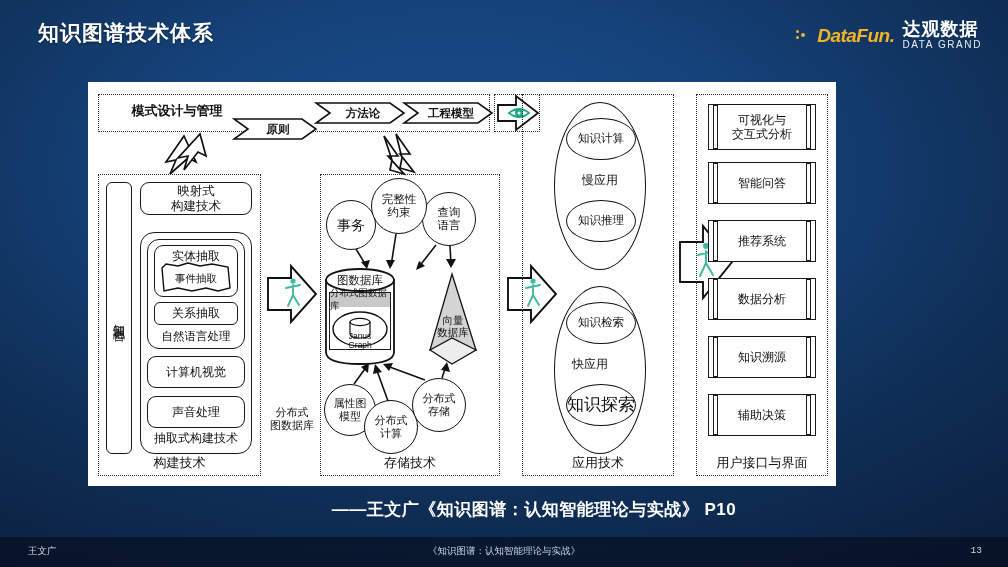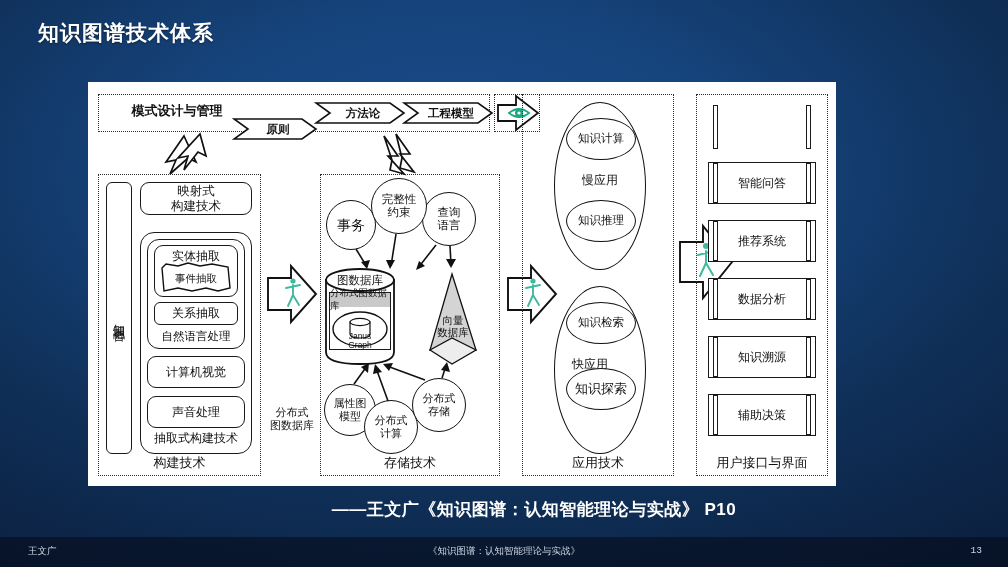--- a/index.html
+++ b/index.html
@@ -64,20 +64,32 @@
 
   svg.ov{position:absolute;left:0;top:0;width:748px;height:404px;overflow:visible;pointer-events:none;}
 </style>
 </head>
 <body>
 
 <div class="slide">
 
   <div class="hdr">
     <div class="hdr-title">知识图谱技术体系</div>
+    <div class="logo">
+      <span class="logo-dots">
+          <i></i>
+          <i></i>
+          <i></i>
+        </span>
+      <span class="logo-df">DataFun.</span>
+      <span class="logo-r">
+        <span class="logo-cn">达观数据</span>
+        <span class="logo-en">DATA GRAND</span>
+      </span>
+    </div>
   </div>
 
   <div class="canvas">
 
     <div class="dz" style="left:10px;top:12px;width:392px;height:38px;"></div>
     <div class="lbl" style="left:22px;top:22px;width:134px;font-size:13px;font-weight:bold;">模式设计与管理</div>
 
     <div class="chev" style="left:144px;top:20px;width:86px;margin-top:16px;">
       <svg width="86" height="22" viewBox="0 0 86 22">
           <path d="M2 1 L70 1 L84 11 L70 21 L2 21 L16 11 Z" fill="#fff" stroke="#111" stroke-width="1.6"></path>
@@ -228,34 +240,36 @@
     <div class="dz" style="left:434px;top:12px;width:152px;height:382px;"></div>
 
     <div class="ell" style="left:466px;top:20px;width:92px;height:168px;border-radius:50%;"></div>
     <div class="ell" style="left:478px;top:36px;width:70px;height:42px;font-size:11.5px;">知识计算</div>
     <div class="lbl" style="left:466px;top:92px;width:92px;font-size:12px;">慢应用</div>
     <div class="ell" style="left:478px;top:118px;width:70px;height:42px;font-size:11.5px;">知识推理</div>
 
     <div class="ell" style="left:466px;top:204px;width:92px;height:168px;border-radius:50%;"></div>
     <div class="ell" style="left:478px;top:220px;width:70px;height:42px;font-size:11.5px;">知识检索</div>
     <div class="lbl" style="left:466px;top:276px;width:72px;font-size:12px;">快应用</div>
-    <div class="ell" style="left:478px;top:286px;width:70px;height:42px;font-size:13px;">知识探索</div>
+    <div class="ell" style="left:478px;top:302px;width:70px;height:42px;font-size:17px;">知识探索</div>
 
     <div class="lbl" style="left:434px;top:374px;width:152px;font-size:13px;">应用技术</div>
 
     <svg class="ov">
       <path d="M592 160 L615 160 L615 144 L644 180 L615 216 L615 200 L592 200 Z" fill="#fff" stroke="#111" stroke-width="1.9"></path>
       <g stroke="#3fb9a0" stroke-width="2" fill="none" stroke-linecap="round">
         <circle cx="618" cy="164" r="3" fill="#3fb9a0" stroke="none"></circle>
         <path d="M618 169 L618 181 M618 181 L612 194 M618 181 L625 193 M610 173 L626 169"></path>
       </g>
     </svg>
 
     <div class="dz" style="left:608px;top:12px;width:132px;height:382px;"></div>
 
+    <div class="sq" style="left:620px;top:22px;width:108px;height:46px;font-size:12px;white-space:pre-line;">可视化与
+交互式分析</div>
     <div class="sq" style="left:625px;top:23px;width:5px;height:44px;border-width:1.2px;"></div>
     <div class="sq" style="left:718px;top:23px;width:5px;height:44px;border-width:1.2px;"></div>
 
     <div class="sq" style="left:620px;top:80px;width:108px;height:42px;font-size:12px;">智能问答</div>
     <div class="sq" style="left:625px;top:81px;width:5px;height:40px;border-width:1.2px;"></div>
     <div class="sq" style="left:718px;top:81px;width:5px;height:40px;border-width:1.2px;"></div>
 
     <div class="sq" style="left:620px;top:138px;width:108px;height:42px;font-size:12px;">推荐系统</div>
     <div class="sq" style="left:625px;top:139px;width:5px;height:40px;border-width:1.2px;"></div>
     <div class="sq" style="left:718px;top:139px;width:5px;height:40px;border-width:1.2px;"></div>

